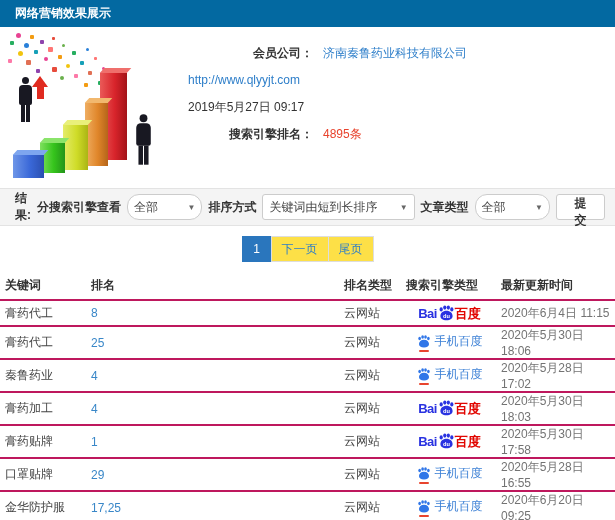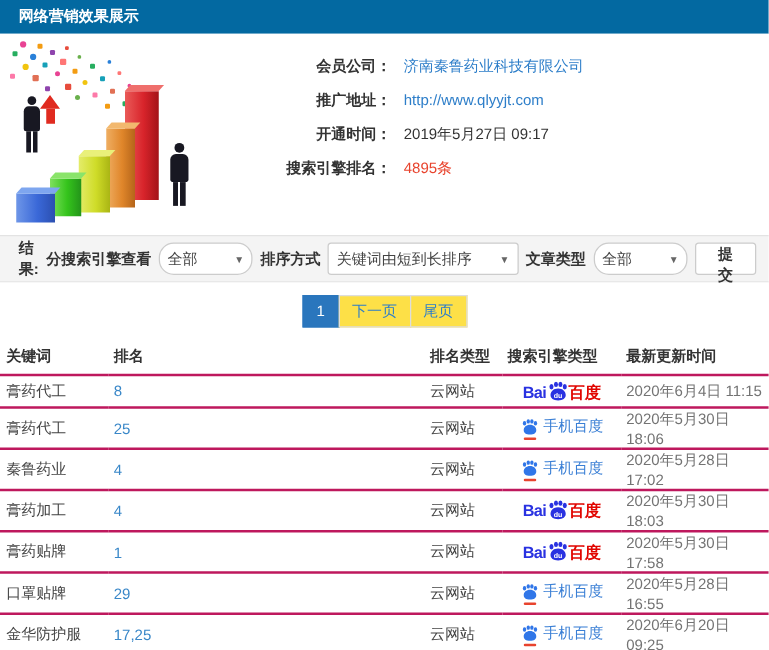--- a/index.html
+++ b/index.html
@@ -118,25 +118,23 @@
         <i class="torso"></i>
         <i class="legs"></i>
       </div>
   </div>
   <div class="info-fields">
     <div class="field-row">
       <span class="field-label">会员公司：</span>
       <a class="field-value v-link">济南秦鲁药业科技有限公司</a>
     </div>
     <div class="field-row">
-      <span class="field-label">推广地址：</span>
       <a class="field-value v-link">http://www.qlyyjt.com</a>
     </div>
     <div class="field-row">
-      <span class="field-label">开通时间：</span>
       <span class="field-value v-plain">2019年5月27日 09:17</span>
     </div>
     <div class="field-row">
       <span class="field-label">搜索引擎排名：</span>
       <span class="field-value v-highlight">4895条</span>
     </div>
   </div>
 </div>
 
 <div class="filterbar">

